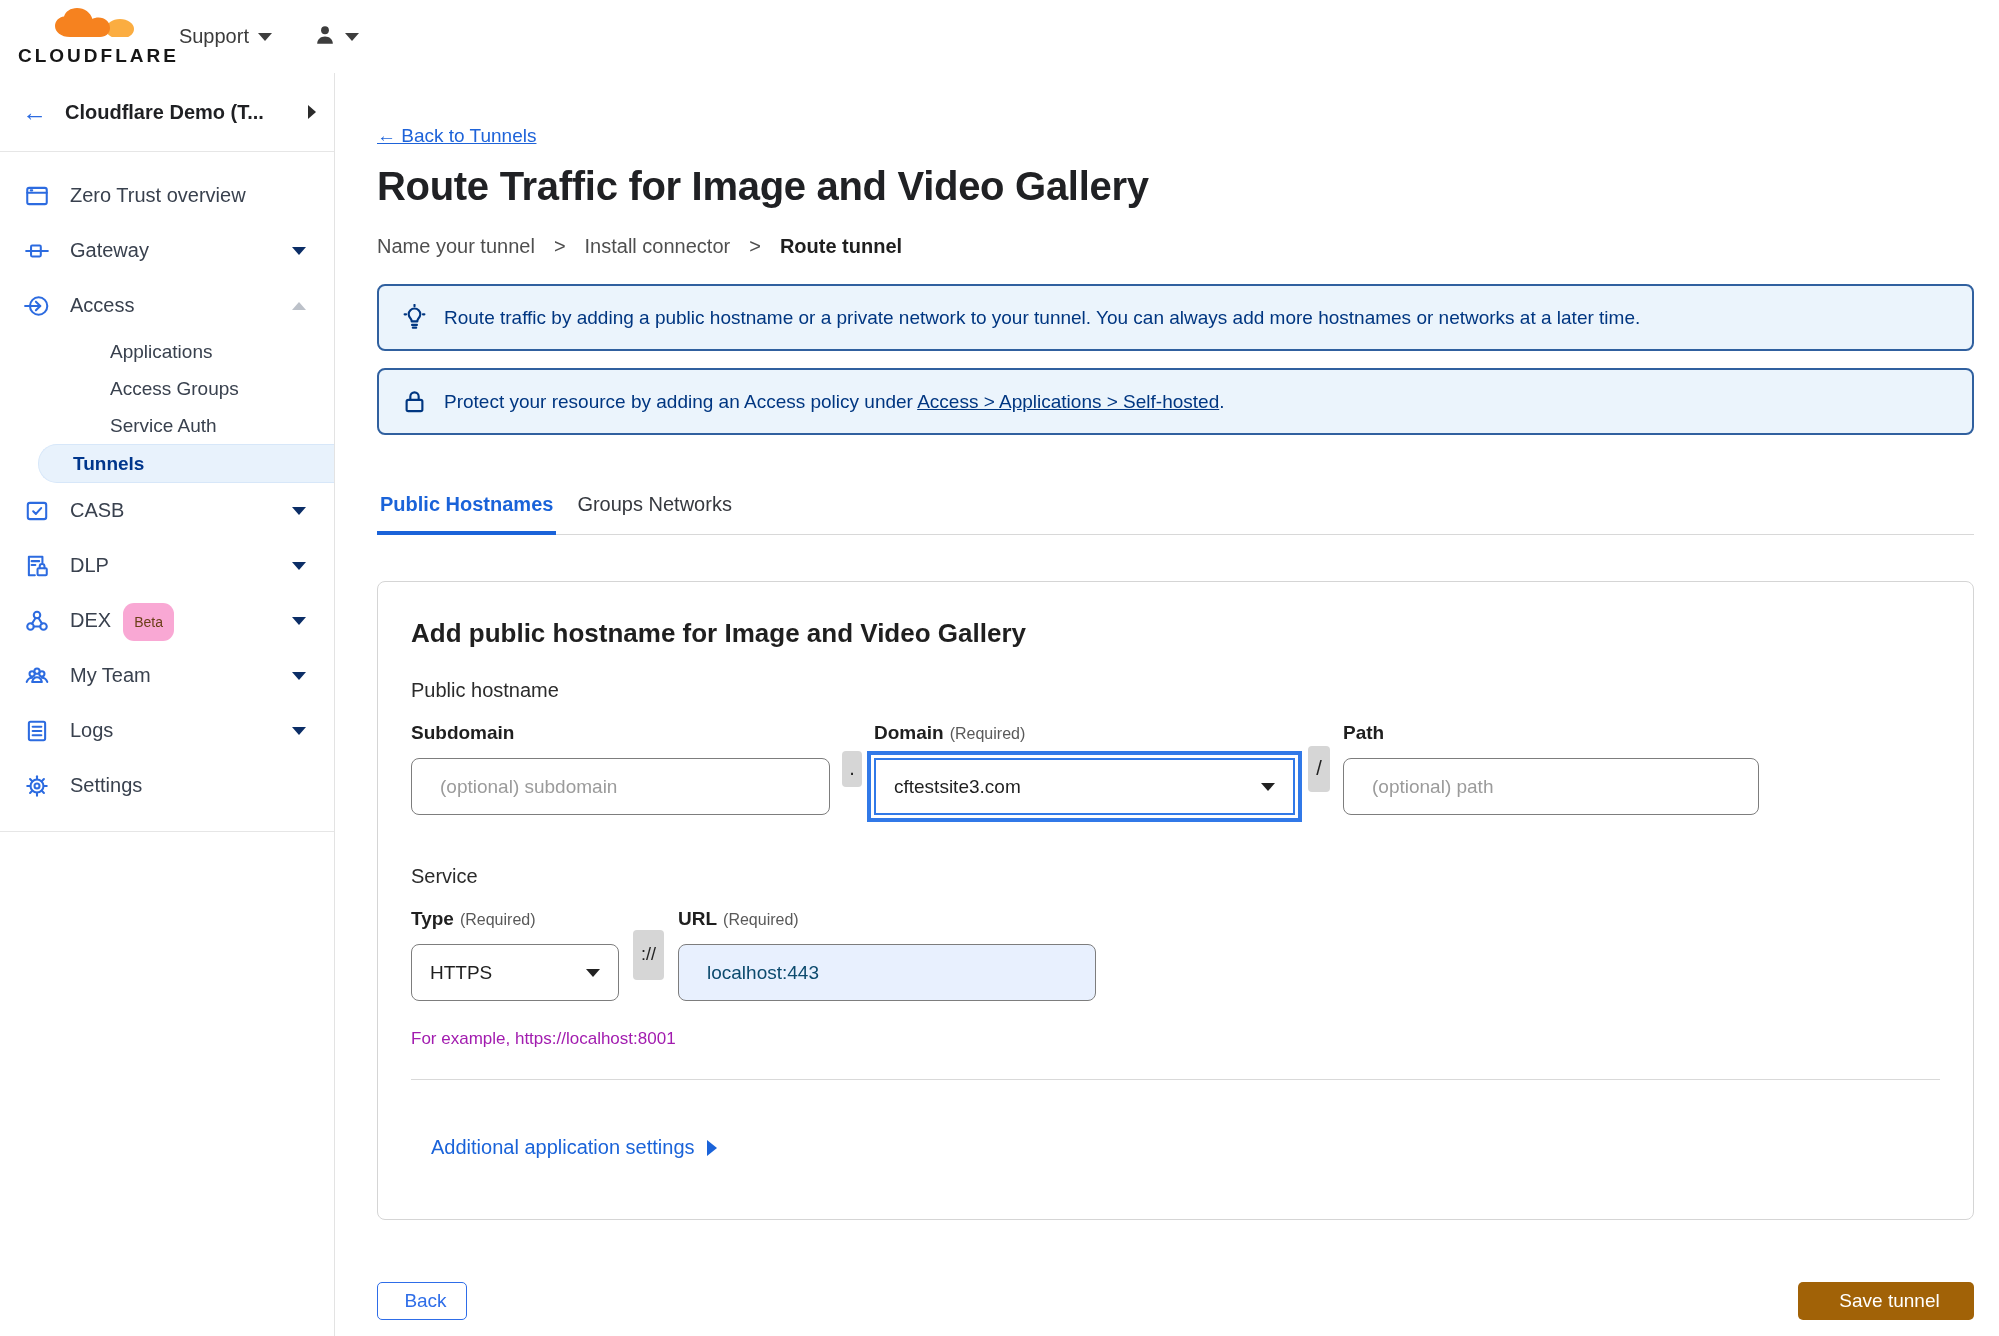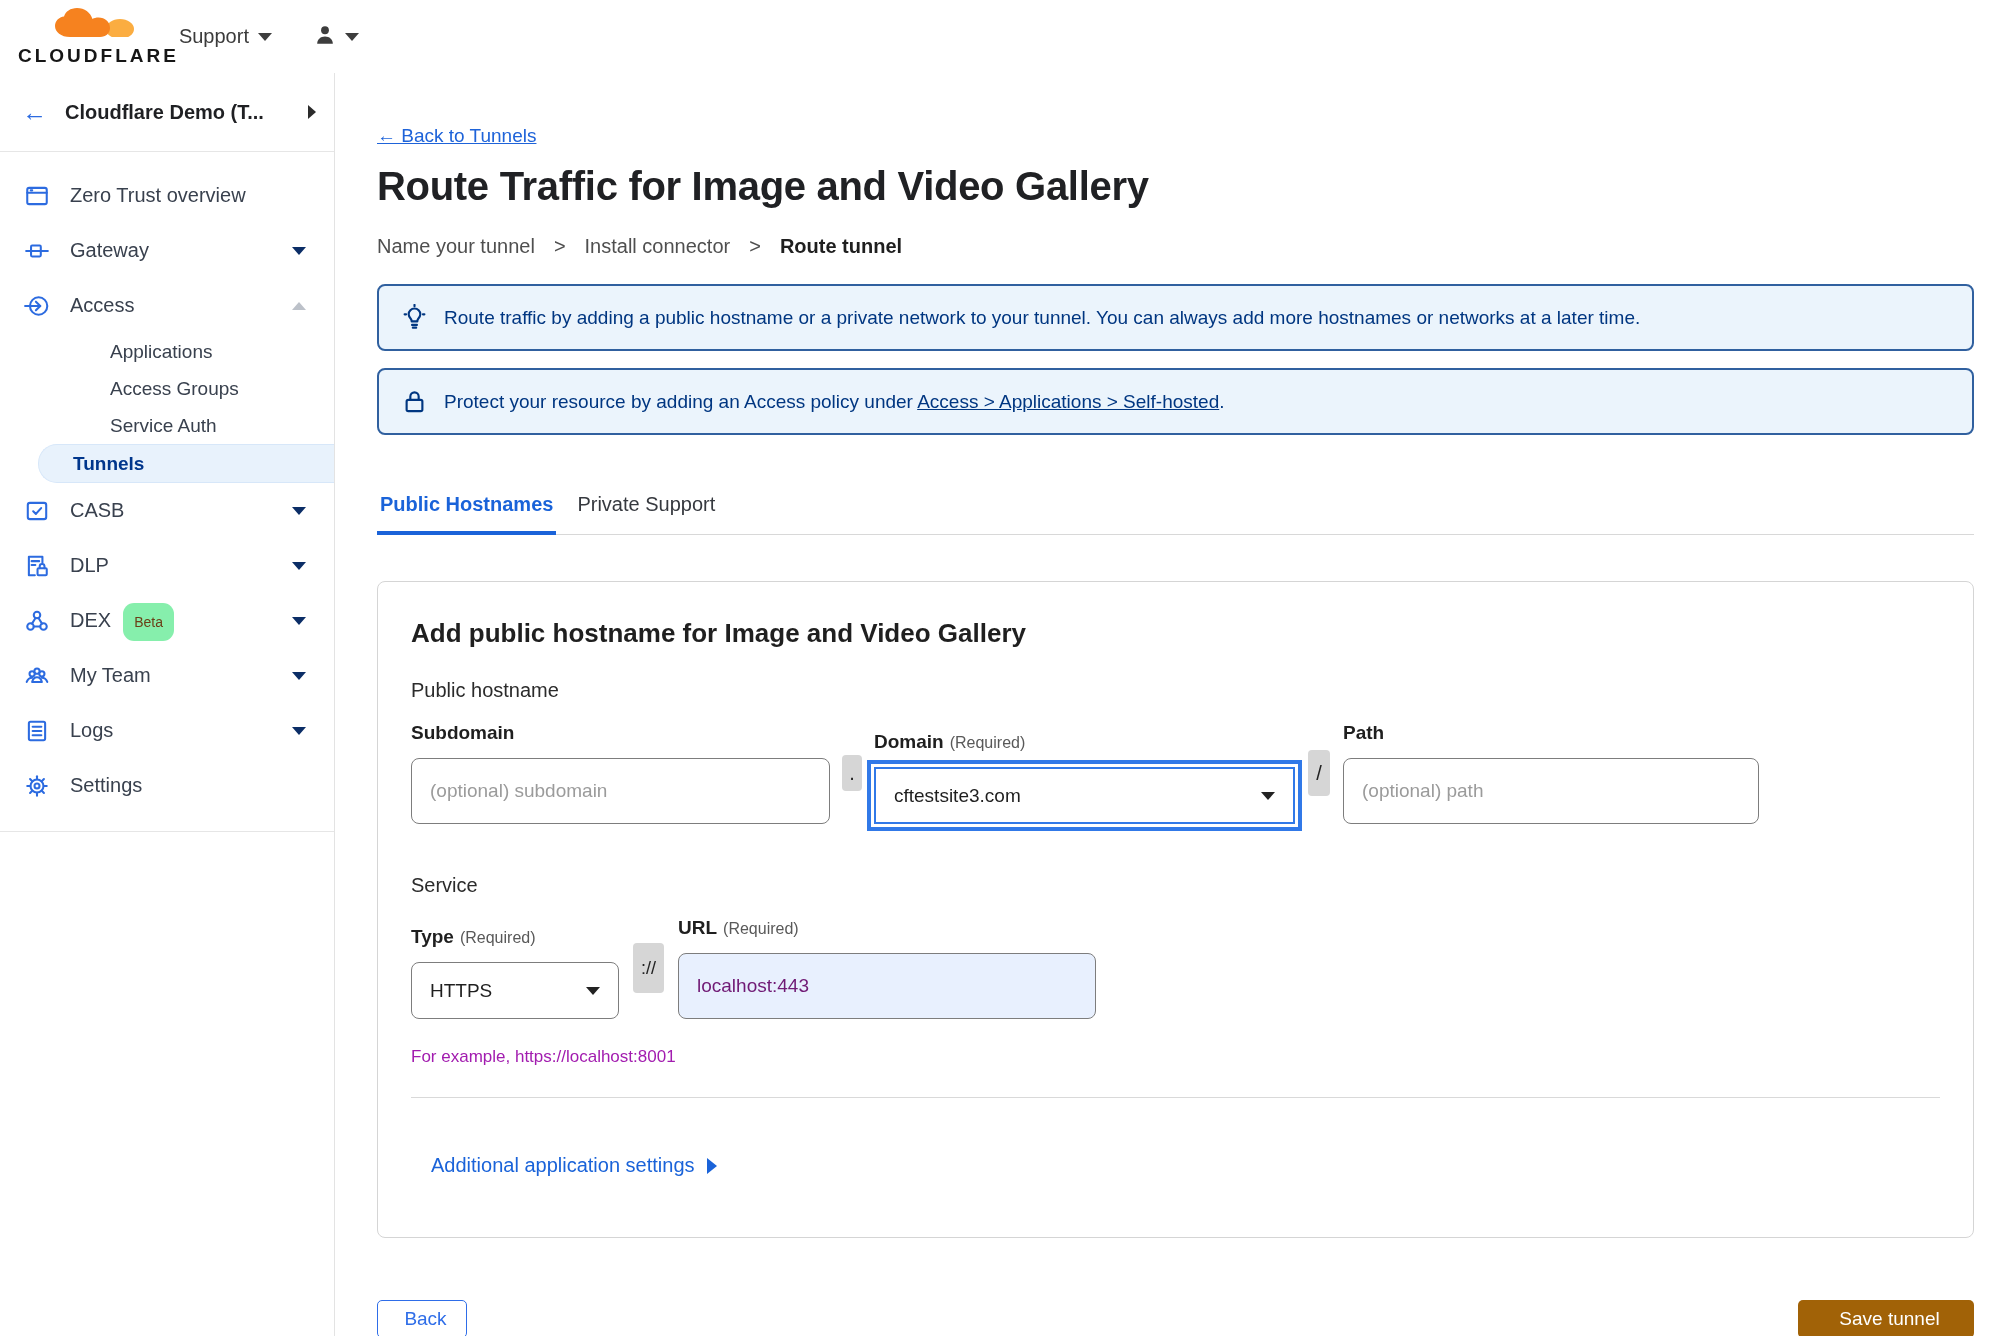--- a/index.html
+++ b/index.html
@@ -36,21 +36,21 @@
   .nav-caret-down { width:0; height:0; border-left:7px solid transparent; border-right:7px solid transparent;
                     border-top:8px solid #0b2d66; }
   .nav-caret-up { width:0; height:0; border-left:7px solid transparent; border-right:7px solid transparent;
                   border-bottom:8px solid #bcc1c9; }
   .subnav { }
   .subnav-item { height:37px; display:flex; align-items:center; padding-left:92px; cursor:pointer;margin-left:18px; }
   .subnav-label { font-size:19px; color:#39414e; }
   .subnav-item.selected { background:#e8f2fc; border:1px solid #d7e7f9; border-right:none;
                           border-radius:19px 0 0 19px; margin-left:38px; padding-left:34px; height:39px; }
   .subnav-item.selected .subnav-label { color:#00368c; font-weight:700; }
-  .beta-badge { background:#86efac; color:#6b3f17; font-size:14px; padding:11px 11px;
+  .beta-badge { background:#f9a8d4; color:#6b3f17; font-size:14px; padding:11px 11px;
                 border-radius:11px; margin-left:12px; }
   .nav-end-divider { border-top:1px solid #e6e6e6; margin-top:18px; }
 
   
   .back-link { display:inline-block; margin-top:52px; font-size:19px; color:#1e63d9;
                text-decoration:underline; cursor:pointer; }
   .page-title { margin-top:17px; font-size:40px; font-weight:700; color:#202124; letter-spacing:-0.3px; }
   .steps { margin-top:26px; display:flex; align-items:center; gap:19px; font-size:20px; color:#4f4f4f; }
   .step { cursor:pointer; }
   .step.current { color:#1f1f1f; font-weight:700; cursor:default; }
@@ -68,22 +68,22 @@
   .tab.active { color:#1a63d9; font-weight:700; border-bottom:4px solid #1a63d9; margin-bottom:-1px; }
 
   .card { margin-top:46px; border:1px solid #d5d5d5; border-radius:8px; background:#fff;
           padding:36px 33px 60px 33px; }
   .card-heading { font-size:26px; font-weight:700; color:#1f1f1f; }
   .section-label { font-size:20px; color:#2b2b2b; margin-top:30px; }
   .field-row { display:flex; align-items:flex-end; margin-top:20px; }
   .field-group { display:flex; flex-direction:column; }
   .field-label { font-size:19px; font-weight:700; color:#1f1f1f; margin-bottom:14px; }
   .required { font-size:16px; font-weight:400; color:#595959; margin-left:6px; }
-  .text-input { height:66px; border:1px solid #7d7d7d; border-radius:8px; font-size:19px;
-                padding:0 18px; color:#701a75; font-family:"Liberation Sans", sans-serif; outline:none; }
+  .text-input { height:57px; border:1px solid #7d7d7d; border-radius:8px; font-size:19px;
+                padding:0 28px; color:#0c4a6e; font-family:"Liberation Sans", sans-serif; outline:none; }
   .text-input::placeholder { color:#9b9b9b; }
   .sep-chip { background:#d6d6d6; color:#222; border-radius:4px; display:flex; align-items:center;
               justify-content:center; font-size:20px; align-self:center; margin-top:30px; }
   .chip-dot { width:20px; height:36px; margin:0 12px; }
   .chip-slash { width:22px; height:46px; margin:0 13px; }
   .chip-scheme { width:31px; height:50px; margin:0 14px; font-size:18px; }
   .select-control { height:57px; border:1px solid #7d7d7d; border-radius:8px; display:flex;
                     align-items:center; justify-content:space-between; padding:0 18px; font-size:19px;
                     color:#1f1f1f; cursor:pointer; background:#fff; }
   .select-caret { width:0; height:0; border-left:7px solid transparent; border-right:7px solid transparent;
@@ -321,21 +321,21 @@
         <svg class="navy-ic" width="27" height="27" viewBox="0 0 24 24">
           <rect x="5" y="10.5" width="14" height="10" rx="1.5"></rect>
           <path d="M8.3 10.5V7.6a3.7 3.7 0 0 1 7.4 0v2.9"></path>
         </svg>
       </span>
       <span class="banner-text"><span>Protect your resource by adding an Access policy under </span><span class="banner-link">Access &gt; Applications &gt; Self-hosted</span><span>.</span></span>
     </div>
 
     <div class="tabs">
       <span class="tab active">Public Hostnames</span>
-      <span class="tab">Private Support</span>
+      <span class="tab">Groups Networks</span>
     </div>
 
     <div class="card">
       <div class="card-heading">Add public hostname for Image and Video Gallery</div>
       <div class="section-label">Public hostname</div>
 
       <div class="field-row">
         <div class="field-group">
           <span class="field-label">Subdomain</span>
           <input class="text-input" style="width: 419px;" type="text" placeholder="(optional) subdomain">

